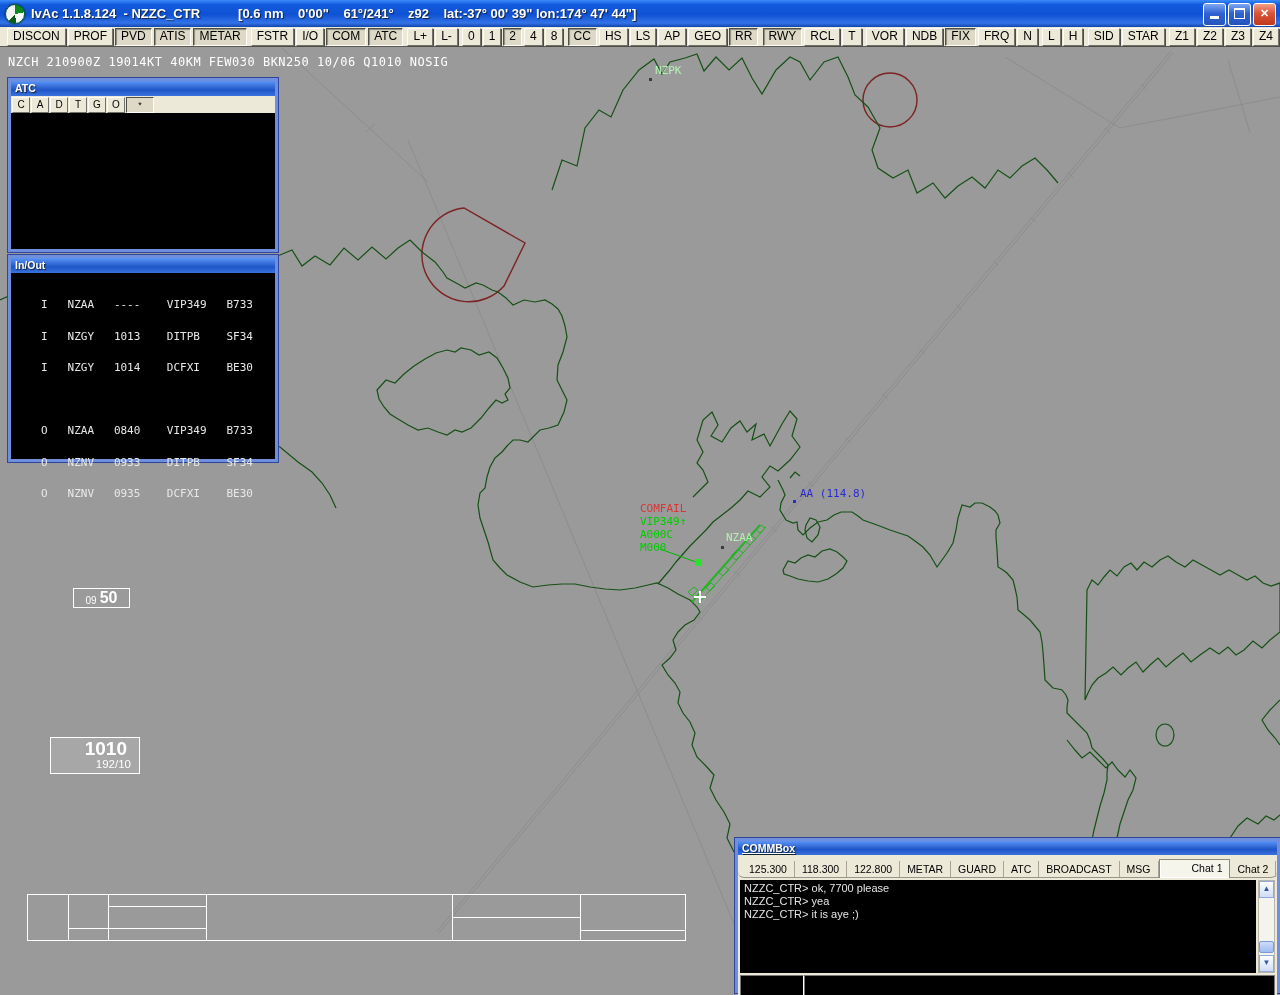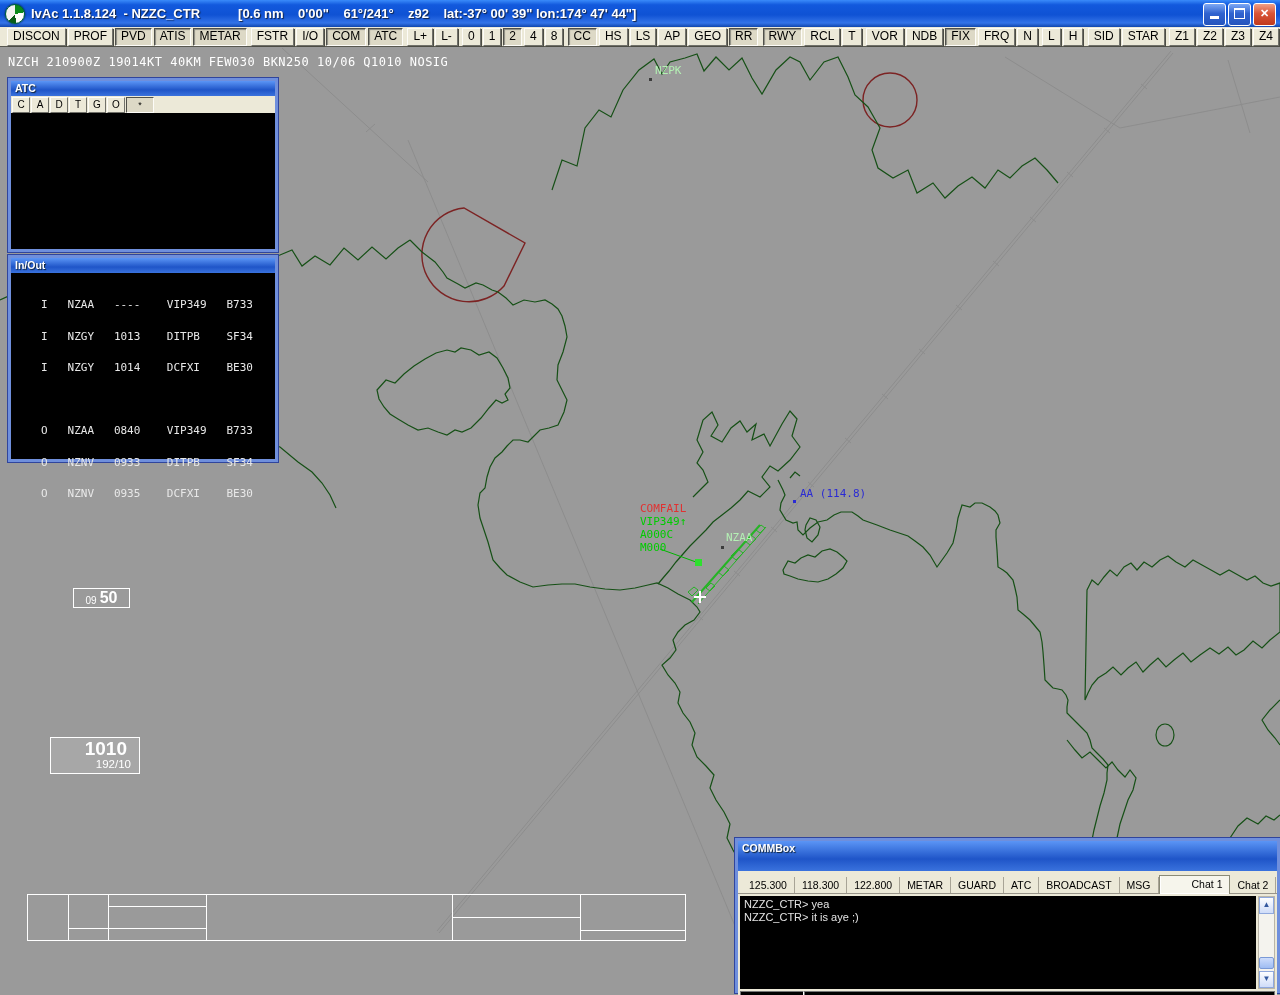--- a/index.html
+++ b/index.html
@@ -52,21 +52,21 @@
   .clockbox{position:absolute;left:73px;top:588px;width:57px;height:20px;border:1px solid #fff;
     box-sizing:border-box;display:flex;align-items:center;justify-content:center;color:#fff;}
   .clock-h{font-size:10px;margin-top:4px;}
   .clock-m{font-size:16px;font-weight:bold;margin-left:3px;}
   .qnhbox{position:absolute;left:40px;top:737px;width:90px;height:37px;border:1px solid #fff;
     box-sizing:border-box;background:#a7a7a7;color:#fff;text-align:right;margin-left:10px;}
   .qnh-v{font-size:19px;font-weight:bold;line-height:19px;margin:1px 12px 0 0;}
   .qnh-w{font-size:11.5px;line-height:12px;margin-right:8px;}
   
   .commbox{left:735px;top:838px;width:545px;height:155px;}
-  .cb-tabs{height:20px;display:flex;align-items:flex-end;padding:2px 2px 0 4px;border-bottom:1px solid #98948a;background:#ece9d8;}
+  .cb-tabs{height:20px;display:flex;align-items:flex-end;padding:2px 2px 0 4px;border-bottom:1px solid #98948a;background:#ece9d8;border-radius:6px;}
   .ctab{font-size:10.5px;padding:2px 7px 2px 7px;color:#000;border-right:1px solid #a8a496;white-space:nowrap;}
   .ctab.active{background:#f6f5ec;border:1px solid #8a8a77;border-bottom:none;position:relative;top:1px;
     padding-bottom:4px;box-shadow:1px -1px 0 #fff inset;padding-left:32px;}
   .cb-main{display:flex;height:93px;padding:2px;background:#ece9d8;}
   .cb-chat{flex:1;background:#000;color:#e4e4e4;font-size:11px;line-height:13px;padding:2px 4px;overflow:hidden;}
   .cb-chat div{white-space:pre;}
   .cb-scroll{width:17px;margin-left:2px;background:#f4f3ee;border:1px solid #b9b5a8;display:flex;flex-direction:column;box-sizing:border-box;}
   .sc-btn{height:15px;background:linear-gradient(180deg,#fdfeff,#cfdcf8);border:1px solid #8fa8dd;
     color:#33589e;font-size:8px;text-align:center;line-height:14px;}
   .sc-track{flex:1;position:relative;}
@@ -273,36 +273,37 @@
   <div class="clockbox">
     <span class="clock-h">09</span>
     <span class="clock-m">50</span>
   </div>
   <div class="qnhbox">
     <div class="qnh-v">1010</div>
     <div class="qnh-w">192/10</div>
   </div>
 
   <div class="subwin commbox">
-    <div class="subtitle" style="height:30px;line-height:14px;">COMMBox</div>
+    <div class="subtitle" style="height:14px;line-height:14px;text-decoration:underline;">COMMBox</div>
     <div class="cb-tabs">
       <span class="ctab">125.300</span>
       <span class="ctab">118.300</span>
       <span class="ctab">122.800</span>
       <span class="ctab">METAR</span>
       <span class="ctab">GUARD</span>
       <span class="ctab">ATC</span>
       <span class="ctab">BROADCAST</span>
       <span class="ctab">MSG</span>
       <span class="ctab active">Chat 1</span>
       <span class="ctab">Chat 2</span>
       <span class="ctab">Chat 3</span>
     </div>
     <div class="cb-main">
       <div class="cb-chat">
+        <div>NZZC_CTR&gt; ok, 7700 please</div>
         <div>NZZC_CTR&gt; yea</div>
         <div>NZZC_CTR&gt; it is aye ;)</div>
       </div>
       <div class="cb-scroll">
         <div class="sc-btn">▲</div>
         <div class="sc-track">
           <div class="sc-thumb"></div>
         </div>
         <div class="sc-btn">▼</div>
       </div>

